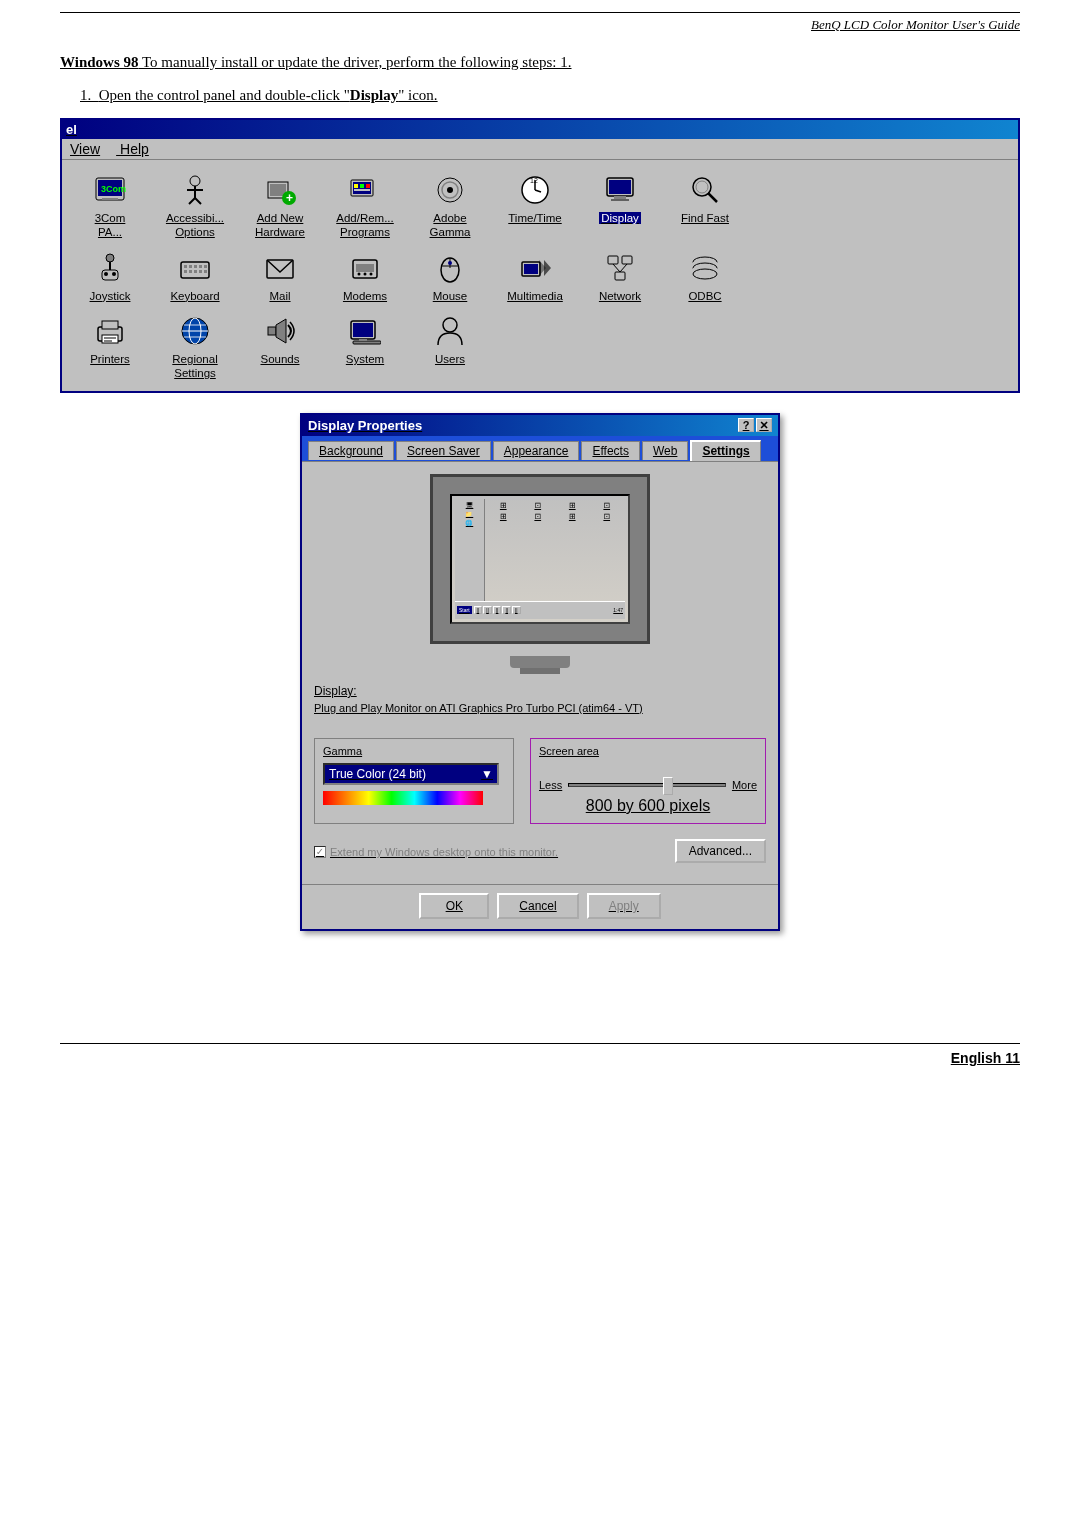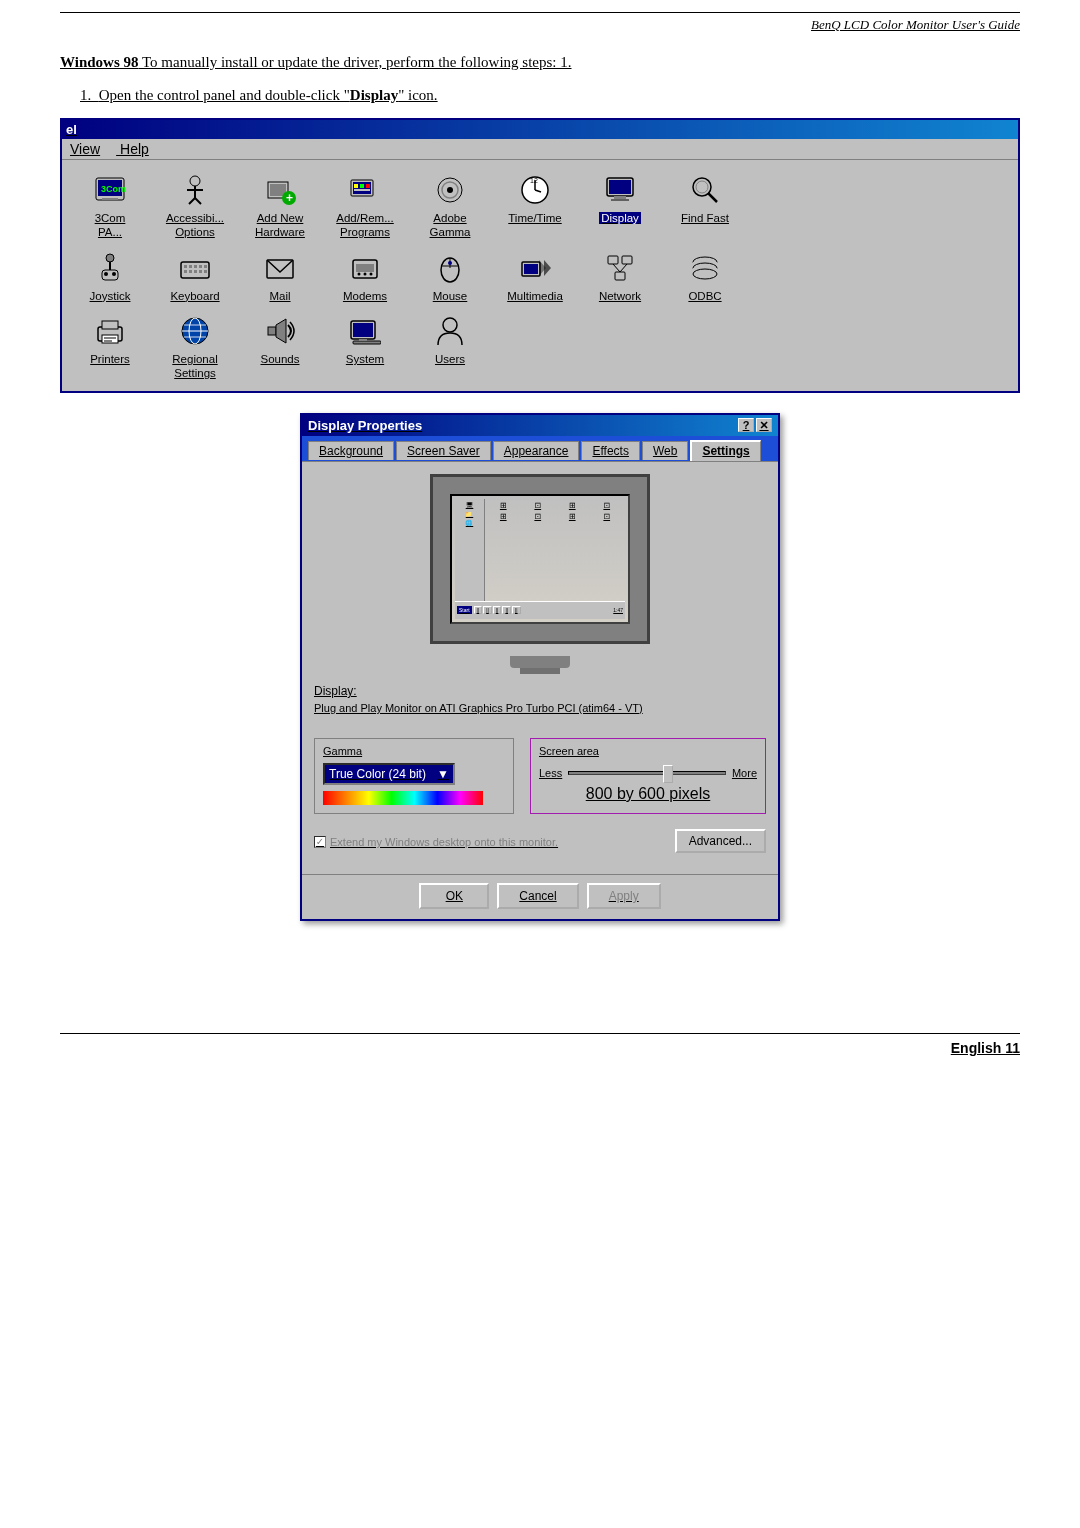--- a/index.html
+++ b/index.html
@@ -255,38 +255,38 @@
       margin-bottom: 24px;
       color: #000;
     }
 
     .dp-color-select {
       background: #000080;
       color: #fff;
       border: 2px inset #808080;
       padding: 2px 4px;
       font-size: 12px;
-      width: 132px;
+      width: 176px;
       display: flex;
       align-items: center;
       justify-content: space-between;
       margin-bottom: 6px;
     }
 
     .dp-color-bar {
       width: 160px;
       height: 14px;
       background: linear-gradient(to right, #ff0000, #ff8000, #ffff00, #00ff00, #00ffff, #0000ff, #ff00ff, #ff0000);
     }
 
     .dp-slider-container {
       display: flex;
       align-items: center;
       gap: 6px;
-      margin: 10px 0 6px 0;
+      margin: 22px 0 6px 0;
       font-size: 11px;
     }
 
     .dp-slider-track {
       flex: 1;
       height: 4px;
       background: #808080;
       border: 1px inset #404040;
       position: relative;
     }

